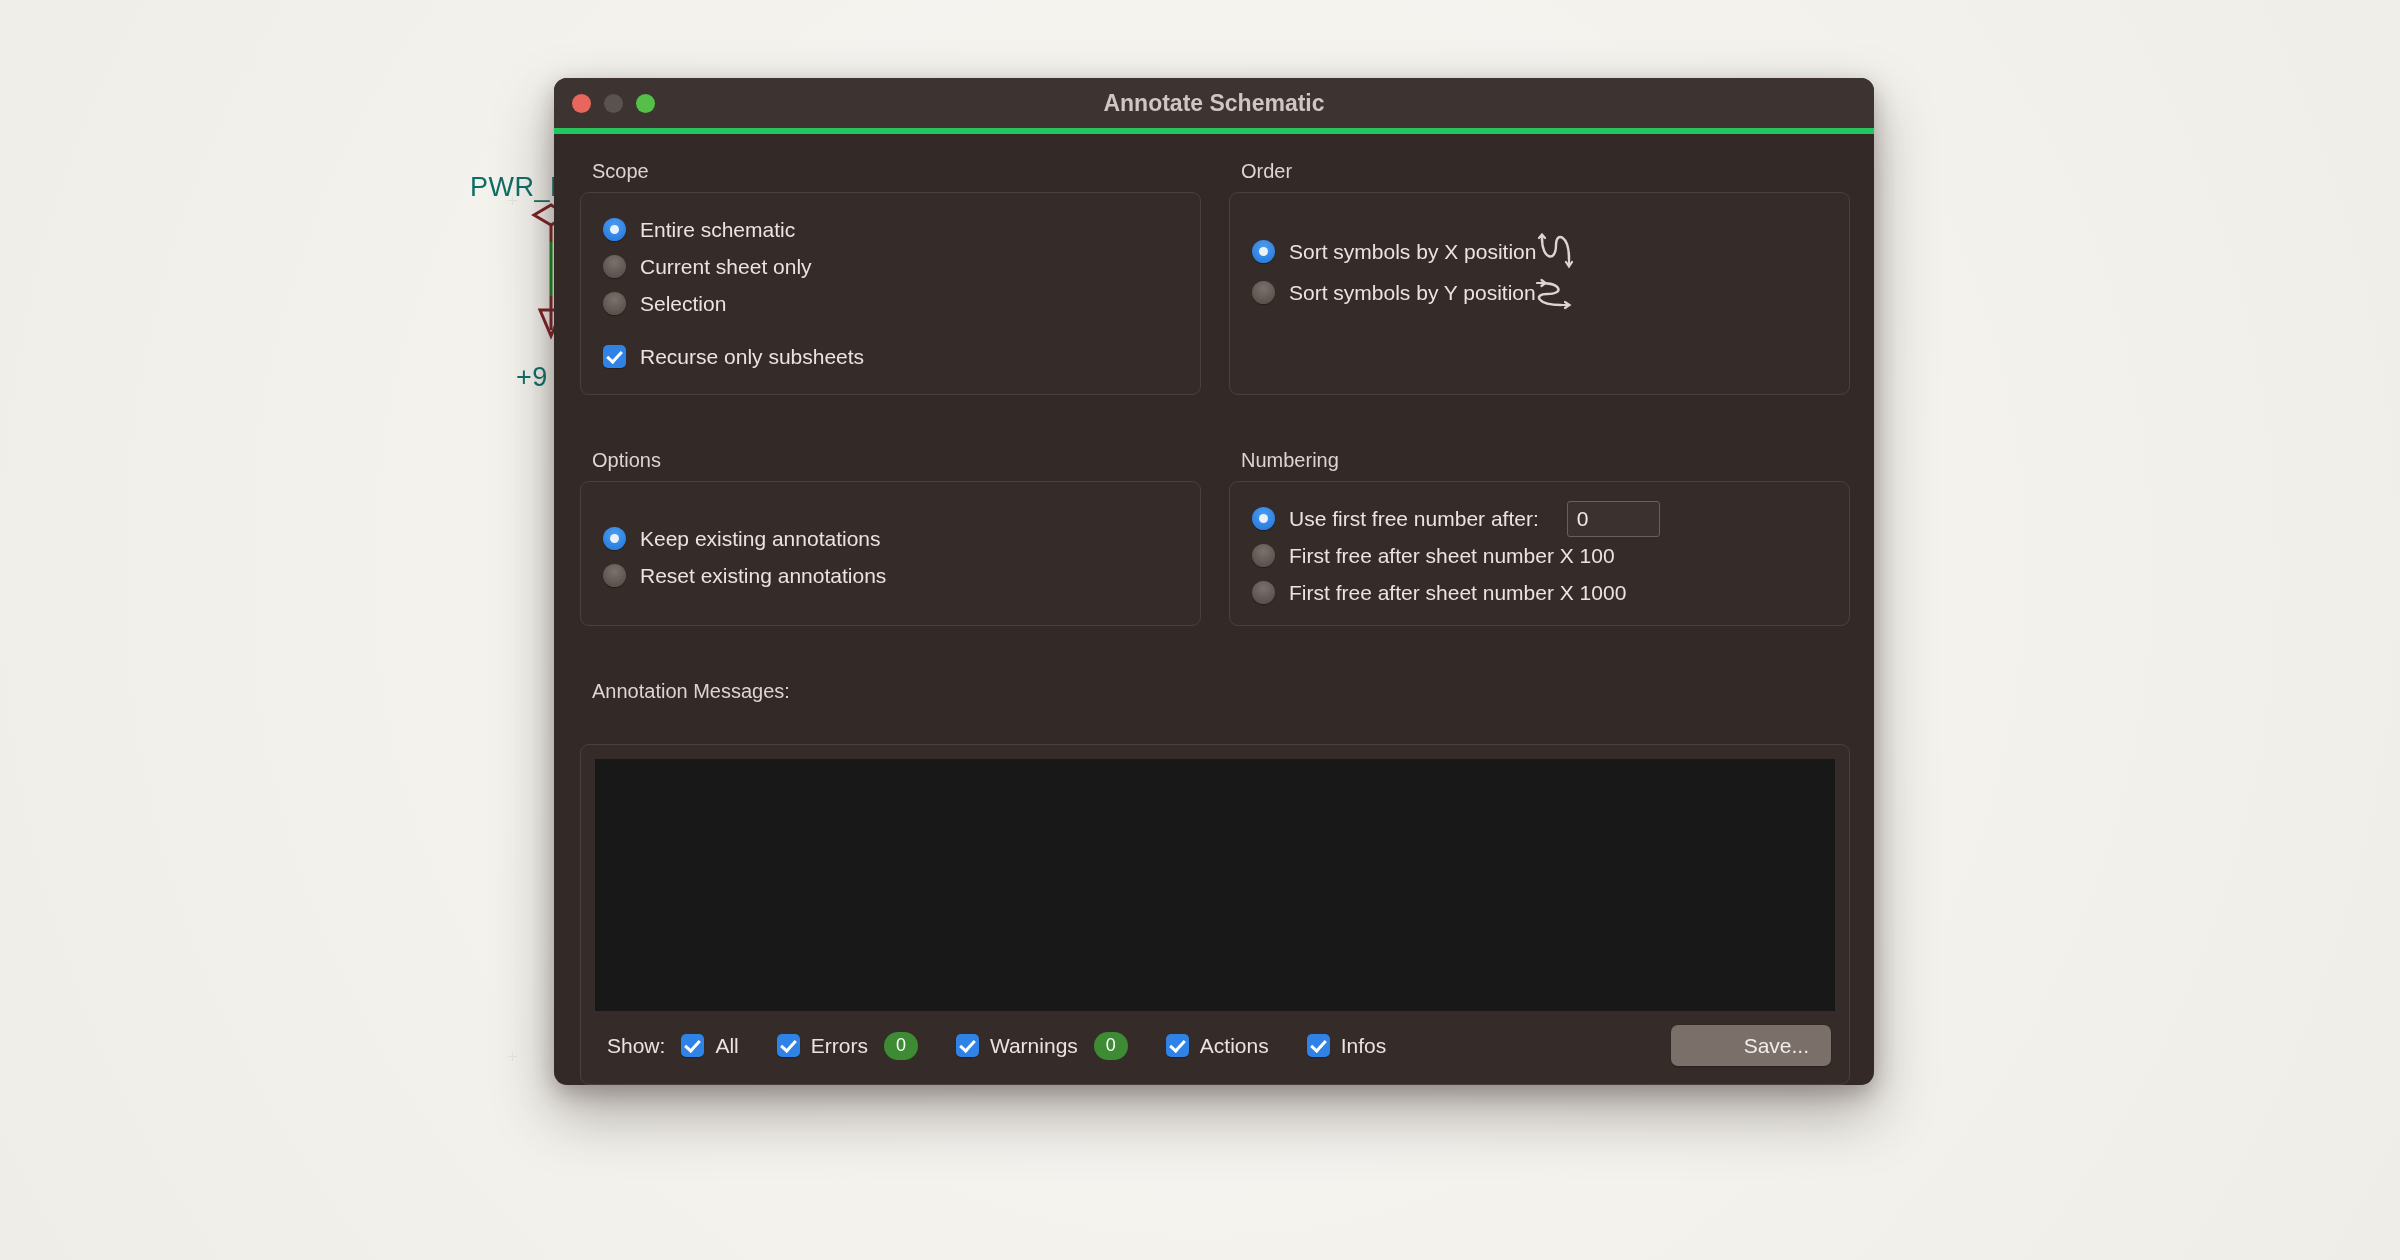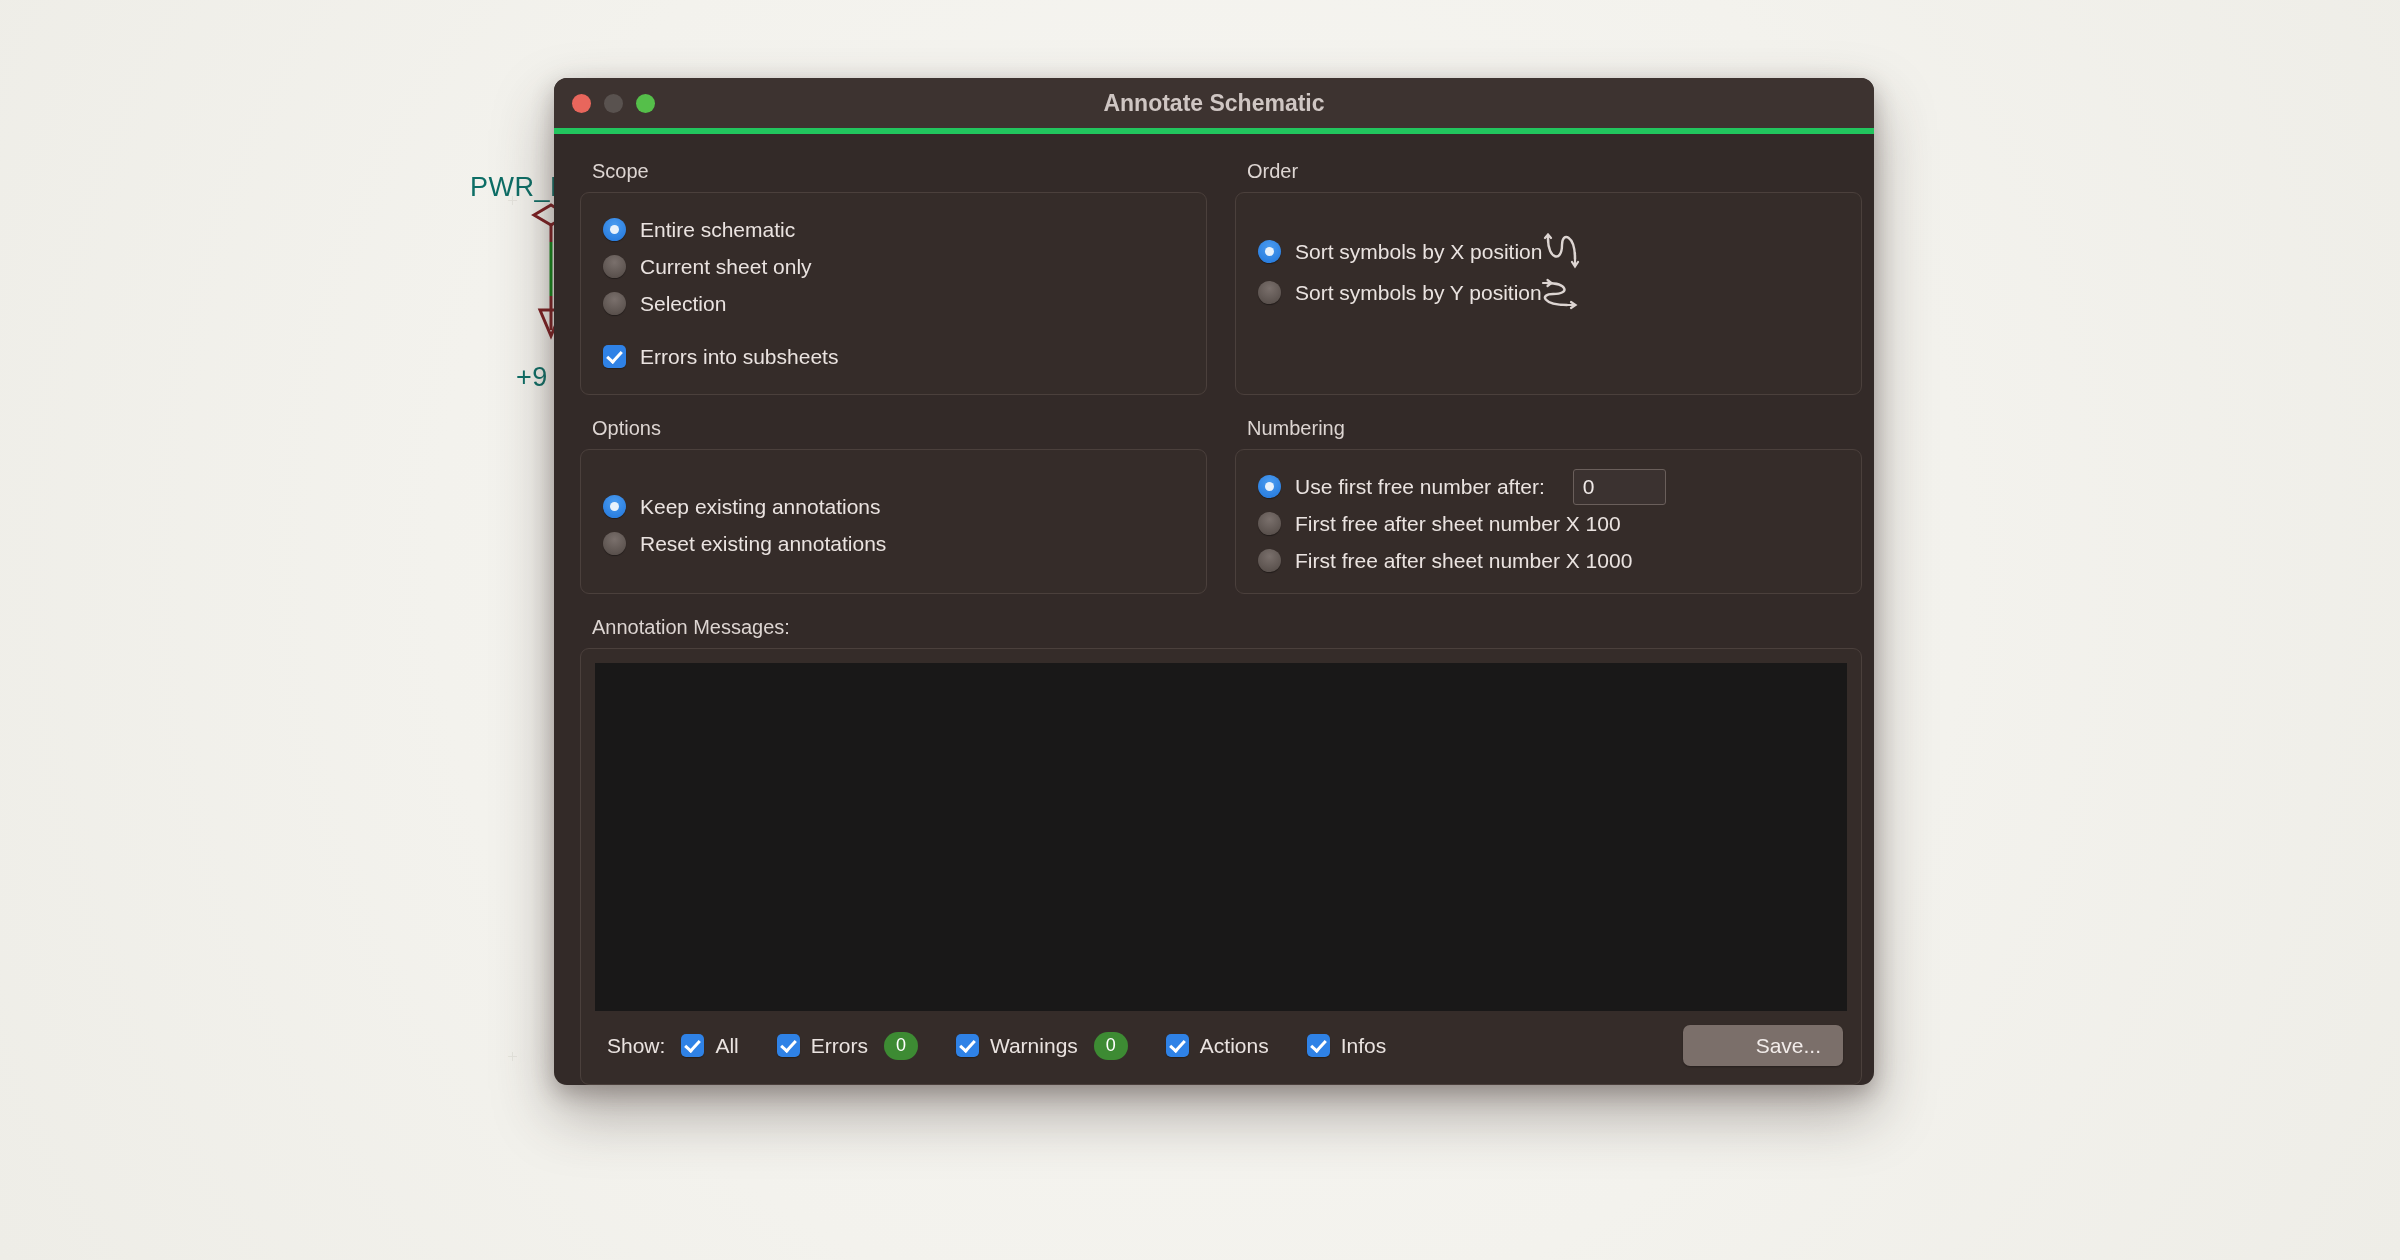--- a/index.html
+++ b/index.html
@@ -91,23 +91,24 @@
     left: 0; right: 0;
     text-align: center;
     font-size: 23px;
     font-weight: bold;
     color: #cfc6c3;
     pointer-events: none;
   }
 
   #dialog-body {
     flex: 1 1 auto;
-    padding: 26px 12px 0 26px;
+    padding: 26px 24px 0 26px;
     display: flex;
     flex-direction: column;
+    gap: 32px;
   }
 
   
   .row2 {
     display: flex;
     gap: 28px;
   }
   .col { flex: 1 1 0; min-width: 0; }
 
   .group-label {
@@ -359,21 +360,21 @@
 
           <div class="opt">
             <span class="radio"></span>
             <span class="opt-label">Selection</span>
           </div>
 
           <div class="row-gap"></div>
 
           <div class="opt">
             <span class="checkbox"></span>
-            <span class="opt-label">Errors into subsheets</span>
+            <span class="opt-label">Recurse only subsheets</span>
           </div>
 
         </div>
       </div>
 
       <div class="col">
         <div class="group-label">Order</div>
         <div class="groupbox gb-order">
 
           <div class="spacer-sm"></div>

